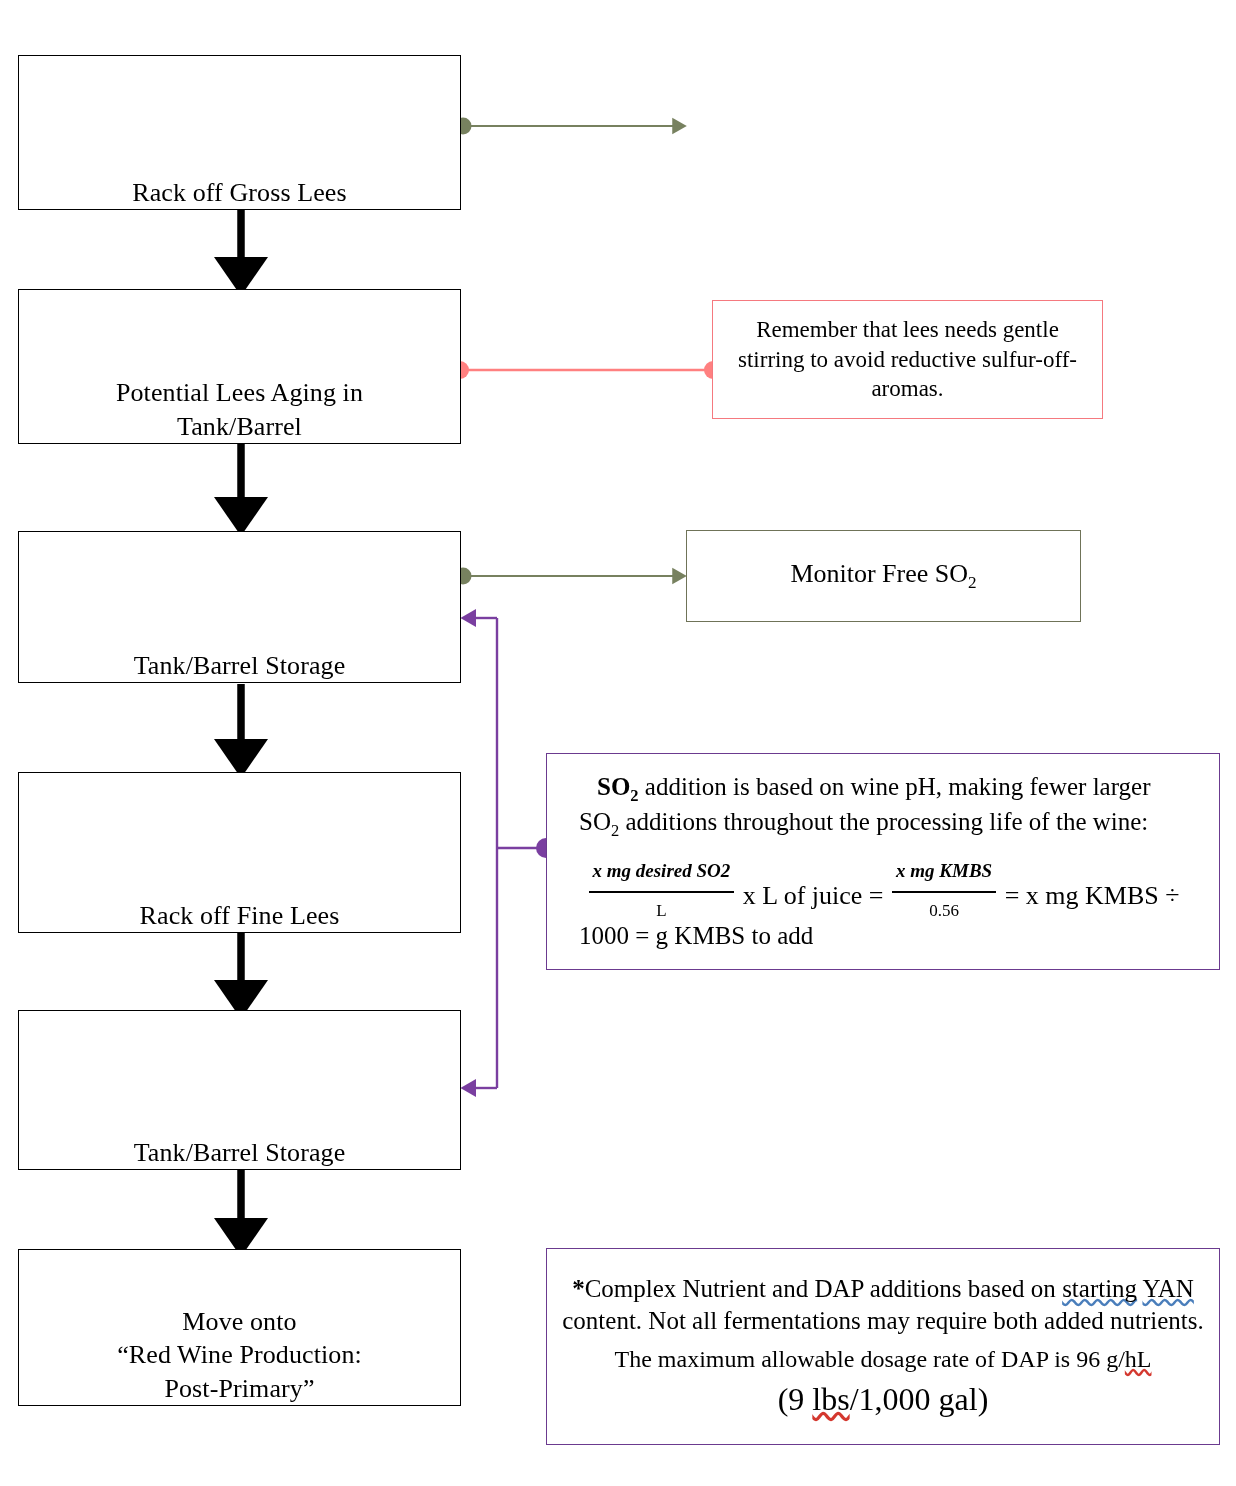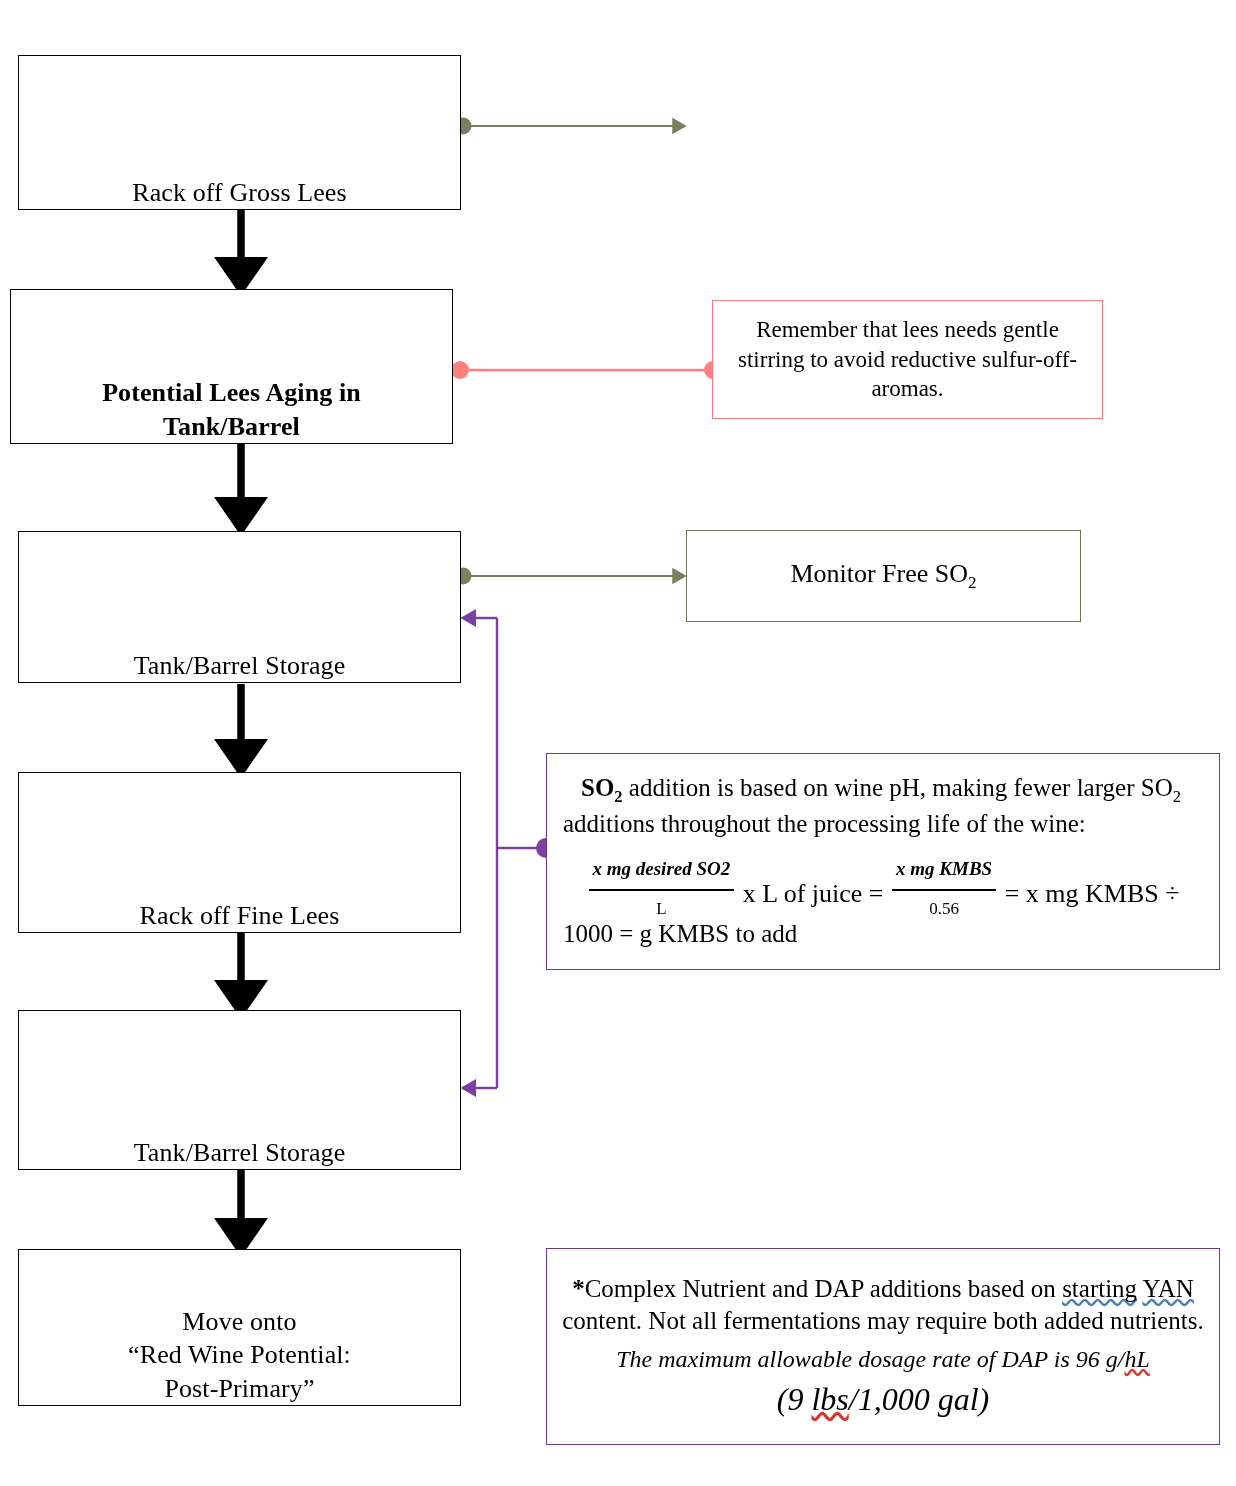--- a/index.html
+++ b/index.html
@@ -74,21 +74,21 @@
     font-style: italic;
     font-weight: bold;
     font-size: 17px;
     padding-top: 1px;
   }
   .frac.den-plain .den { font-style: normal; font-weight: normal; }
   .formula-line { font-size: 26px; line-height: 2.0; }
 
   .sq-blue  { text-decoration: underline wavy #4a7ebb; text-decoration-skip-ink: none; }
   .sq-red   { text-decoration: underline wavy #d4382f; text-decoration-skip-ink: none; }
-  .ital { font-style: italic; }
+  .ital { }
   sub { font-size: 0.66em; }
 </style>
 </head>
 <body>
 
 <div id="canvas">
 
   <svg id="wires" viewBox="0 0 1236 1486" width="1236" height="1486" aria-hidden="true">
     <defs>
       <marker id="ah-black" markerWidth="10" markerHeight="10" refX="3.2" refY="4" orient="auto" markerUnits="strokeWidth">
@@ -136,21 +136,21 @@
       <path d="M497,848 L497,1088"></path>
       <line x1="497" y1="1088" x2="470" y2="1088" marker-end="url(#ah-purple)"></line>
       <circle cx="546" cy="848" r="10" fill="#7a3fa0" stroke="none"></circle>
     </g>
   </svg>
 
   <div class="abs proc-box" style="left:18px; top:55px; width:443px; height:155px;">
     <span class="lbl">Rack off Gross Lees</span>
   </div>
 
-  <div class="abs proc-box" style="left:10px; top:289px; width:443px; height:155px;font-weight:bold;">
+  <div class="abs proc-box" style="left:18px; top:289px; width:443px; height:155px;">
     <span class="lbl">
       <span>Potential Lees Aging in</span><br>
       <span>Tank/Barrel</span>
     </span>
   </div>
 
   <div class="abs proc-box" style="left:18px; top:531px; width:443px; height:152px;">
     <span class="lbl">Tank/Barrel Storage</span>
   </div>
 
@@ -158,35 +158,35 @@
     <span class="lbl">Rack off Fine Lees</span>
   </div>
 
   <div class="abs proc-box" style="left:18px; top:1010px; width:443px; height:160px;">
     <span class="lbl">Tank/Barrel Storage</span>
   </div>
 
   <div class="abs proc-box" style="left:18px; top:1249px; width:443px; height:157px;">
     <span class="lbl">
       <span>Move onto</span><br>
-      <span>“Red Wine Potential:</span><br>
+      <span>“Red Wine Production:</span><br>
       <span>Post-Primary”</span>
     </span>
   </div>
 
 
   <div class="abs note-box note-pink" style="left:712px; top:300px; width:391px; height:119px; font-size:23px;">
     <span>Remember that lees needs gentle stirring to avoid reductive sulfur-off-aromas.</span>
   </div>
 
   <div class="abs note-box note-green" style="left:686px; top:530px; width:395px; height:92px; font-size:26px;">
     <span><span>Monitor Free SO</span><sub>2</sub></span>
   </div>
 
-  <div class="abs note-box note-purple" style="left:546px; top:753px; width:674px; height:217px; font-size:25px; padding:8px 16px;">
+  <div class="abs note-box note-purple" style="left:546px; top:753px; width:674px; height:217px; font-size:25px; padding:8px 32px;">
     <div style="width:100%;">
       <div style="text-align:left; text-indent:18px;"><b><span>SO</span><sub>2</sub></b><span> addition is based on wine pH, making fewer larger SO</span><sub>2</sub><span> additions throughout the processing life of the wine:</span></div>
 
       <div class="formula-line" style="text-align:center; margin-top:10px;">
         <span class="frac den-plain">
           <span class="num">x mg desired SO2</span>
           <span class="den">L</span>
         </span>
         <span>x L of juice =</span>
         <span class="frac den-plain">

